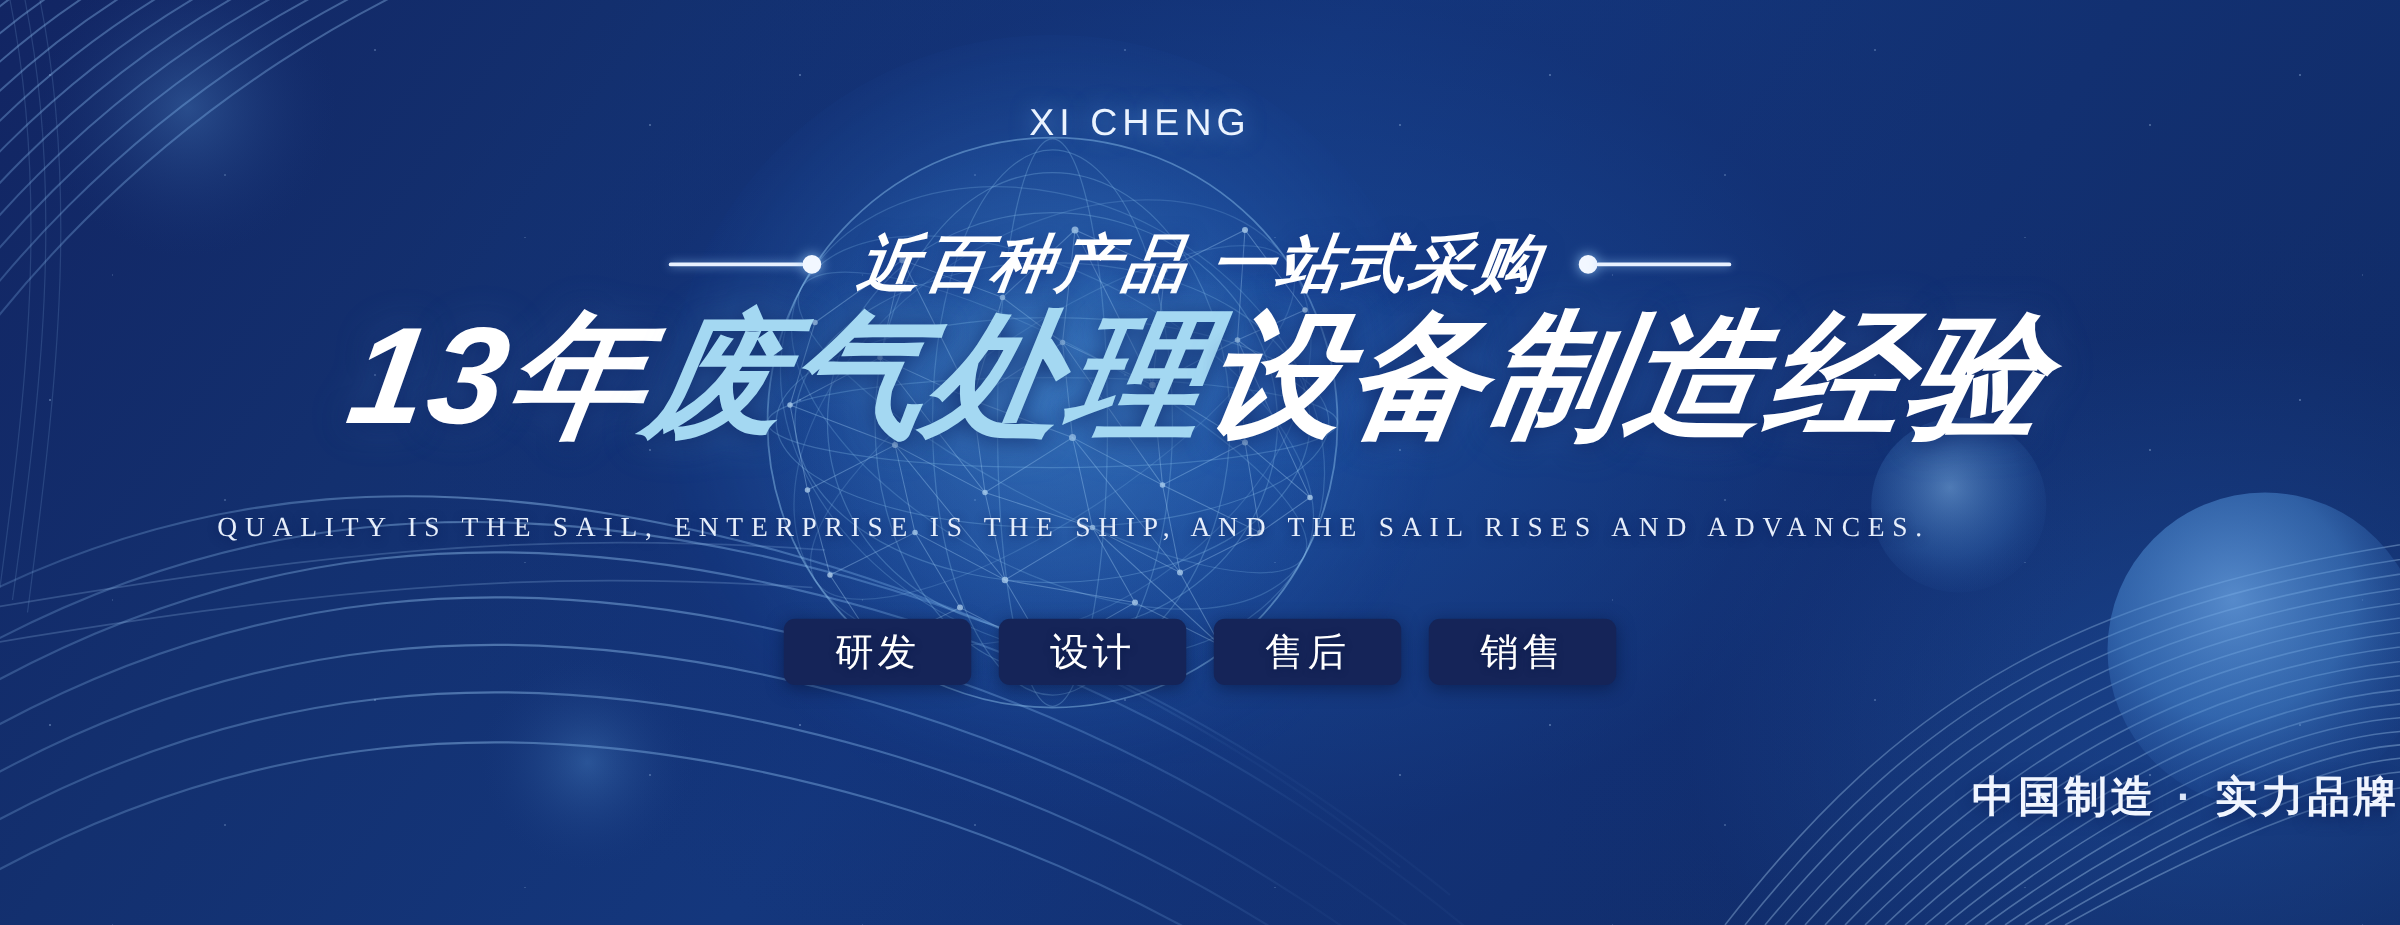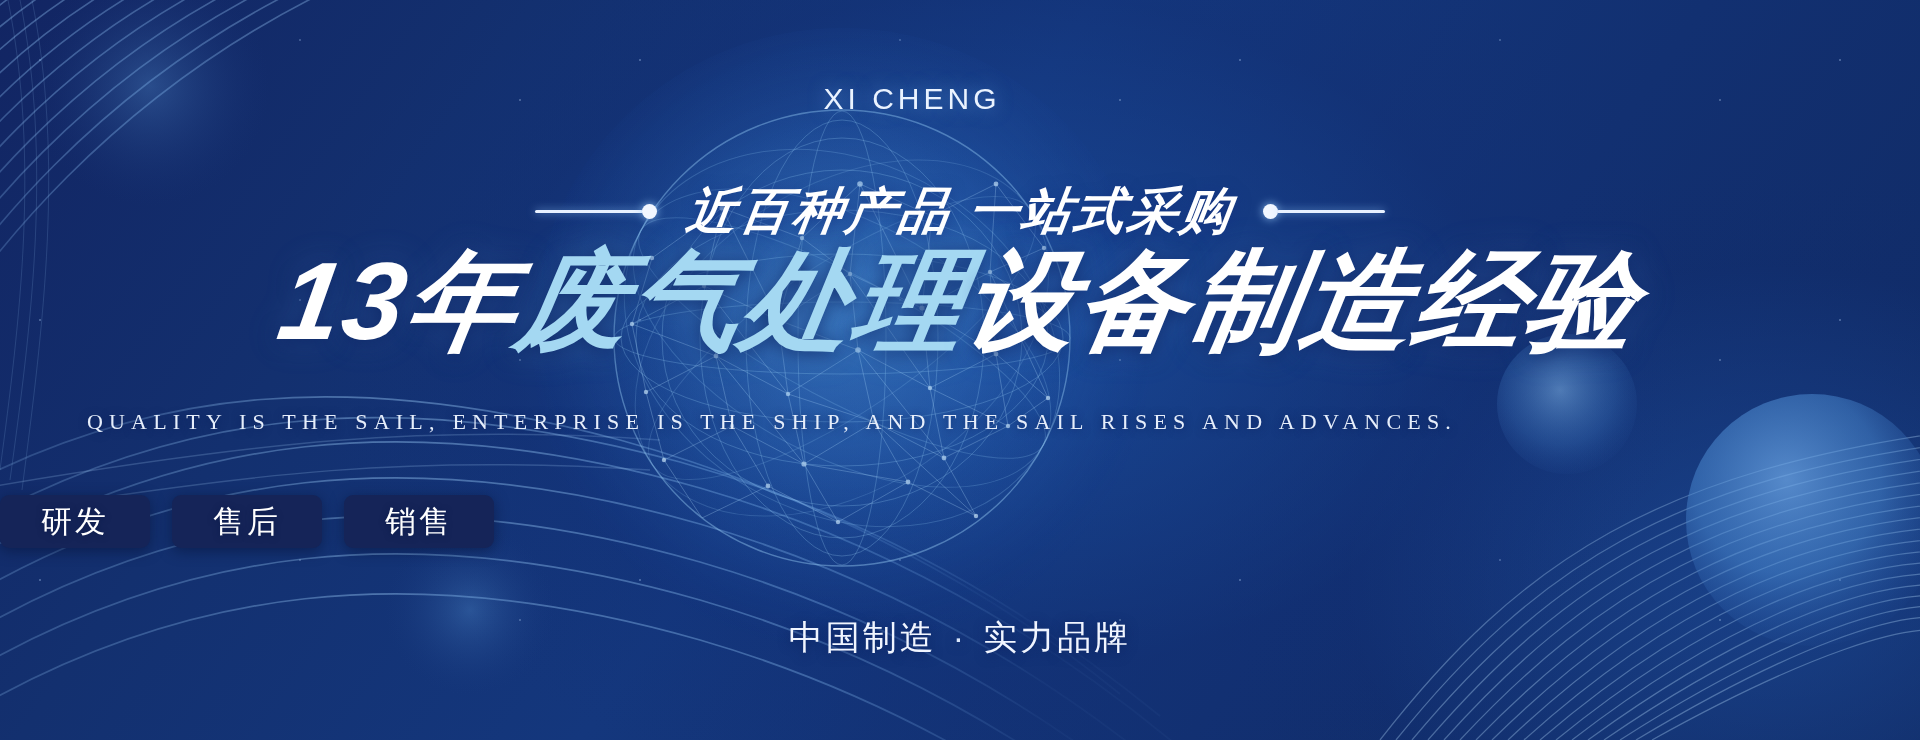--- a/index.html
+++ b/index.html
@@ -81,50 +81,50 @@
     white-space:nowrap;
     font-style:italic;
     transform:skewX(-9deg);
     line-height:1.18;
   }
   .headline .w{color:#ffffff;text-shadow:0 3px 18px rgba(12,36,100,.85),0 0 34px rgba(120,185,255,.25);}
   .headline .b{color:#a4d8f2;text-shadow:0 3px 18px rgba(12,36,100,.85),0 0 34px rgba(120,200,255,.35);}
 
   .tagline{
     position:absolute;top:409px;left:0;width:1544px;
-    text-align:center;
+    text-align:right;
     font-family:"Liberation Serif","DejaVu Serif",serif;
     font-size:22px;letter-spacing:6.2px;
     color:#e6eefb;
     text-shadow:0 1px 8px rgba(10,30,90,.9);
     white-space:nowrap;
   }
 
   .pill-row{
     position:absolute;top:495px;left:0;width:1920px;
-    display:flex;align-items:center;gap:22px;
+    display:flex;justify-content:center;align-items:center;gap:22px;
   }
   .pill{
     position:relative;
     min-width:118px;height:53px;
     display:flex;align-items:center;justify-content:center;
     background:#152458;
     border-radius:9px;
     padding:0 16px;
     box-shadow:0 3px 14px rgba(6,18,56,.55);
   }
   .pill .plabel{
     font-size:31px;font-weight:500;color:#ffffff;letter-spacing:3px;
     text-shadow:0 1px 6px rgba(8,24,70,.8);
   }
 
   .footline{
     position:absolute;top:615px;left:0;width:1920px;
-    text-align:center;
-    font-size:34px;font-weight:400;color:#f0f5ff;
+    text-align:right;
+    font-size:34px;font-weight:700;color:#f0f5ff;
     letter-spacing:3px;
     text-shadow:0 2px 12px rgba(10,30,90,.85);
     white-space:nowrap;
   }
   .footline .sep{padding:0 16px;color:#dbe7fb;}
 </style>
 </head>
 <body>
 
 <div id="banner">
@@ -341,20 +341,23 @@
       <span class="w">13年</span><span class="b">废气处理</span><span class="w">设备制造经验</span>
     </div>
 
     <div class="tagline">QUALITY IS THE SAIL, ENTERPRISE IS THE SHIP, AND THE SAIL RISES AND ADVANCES.</div>
 
     <div class="pill-row">
       <div class="pill">
         <span class="plabel">研发</span>
       </div>
       <div class="pill">
+        <span class="plabel">设计</span>
+      </div>
+      <div class="pill">
         <span class="plabel">售后</span>
       </div>
       <div class="pill">
         <span class="plabel">销售</span>
       </div>
     </div>
 
     <div class="footline">
       <span>中国制造</span><span class="sep">·</span><span>实力品牌</span>
     </div>

